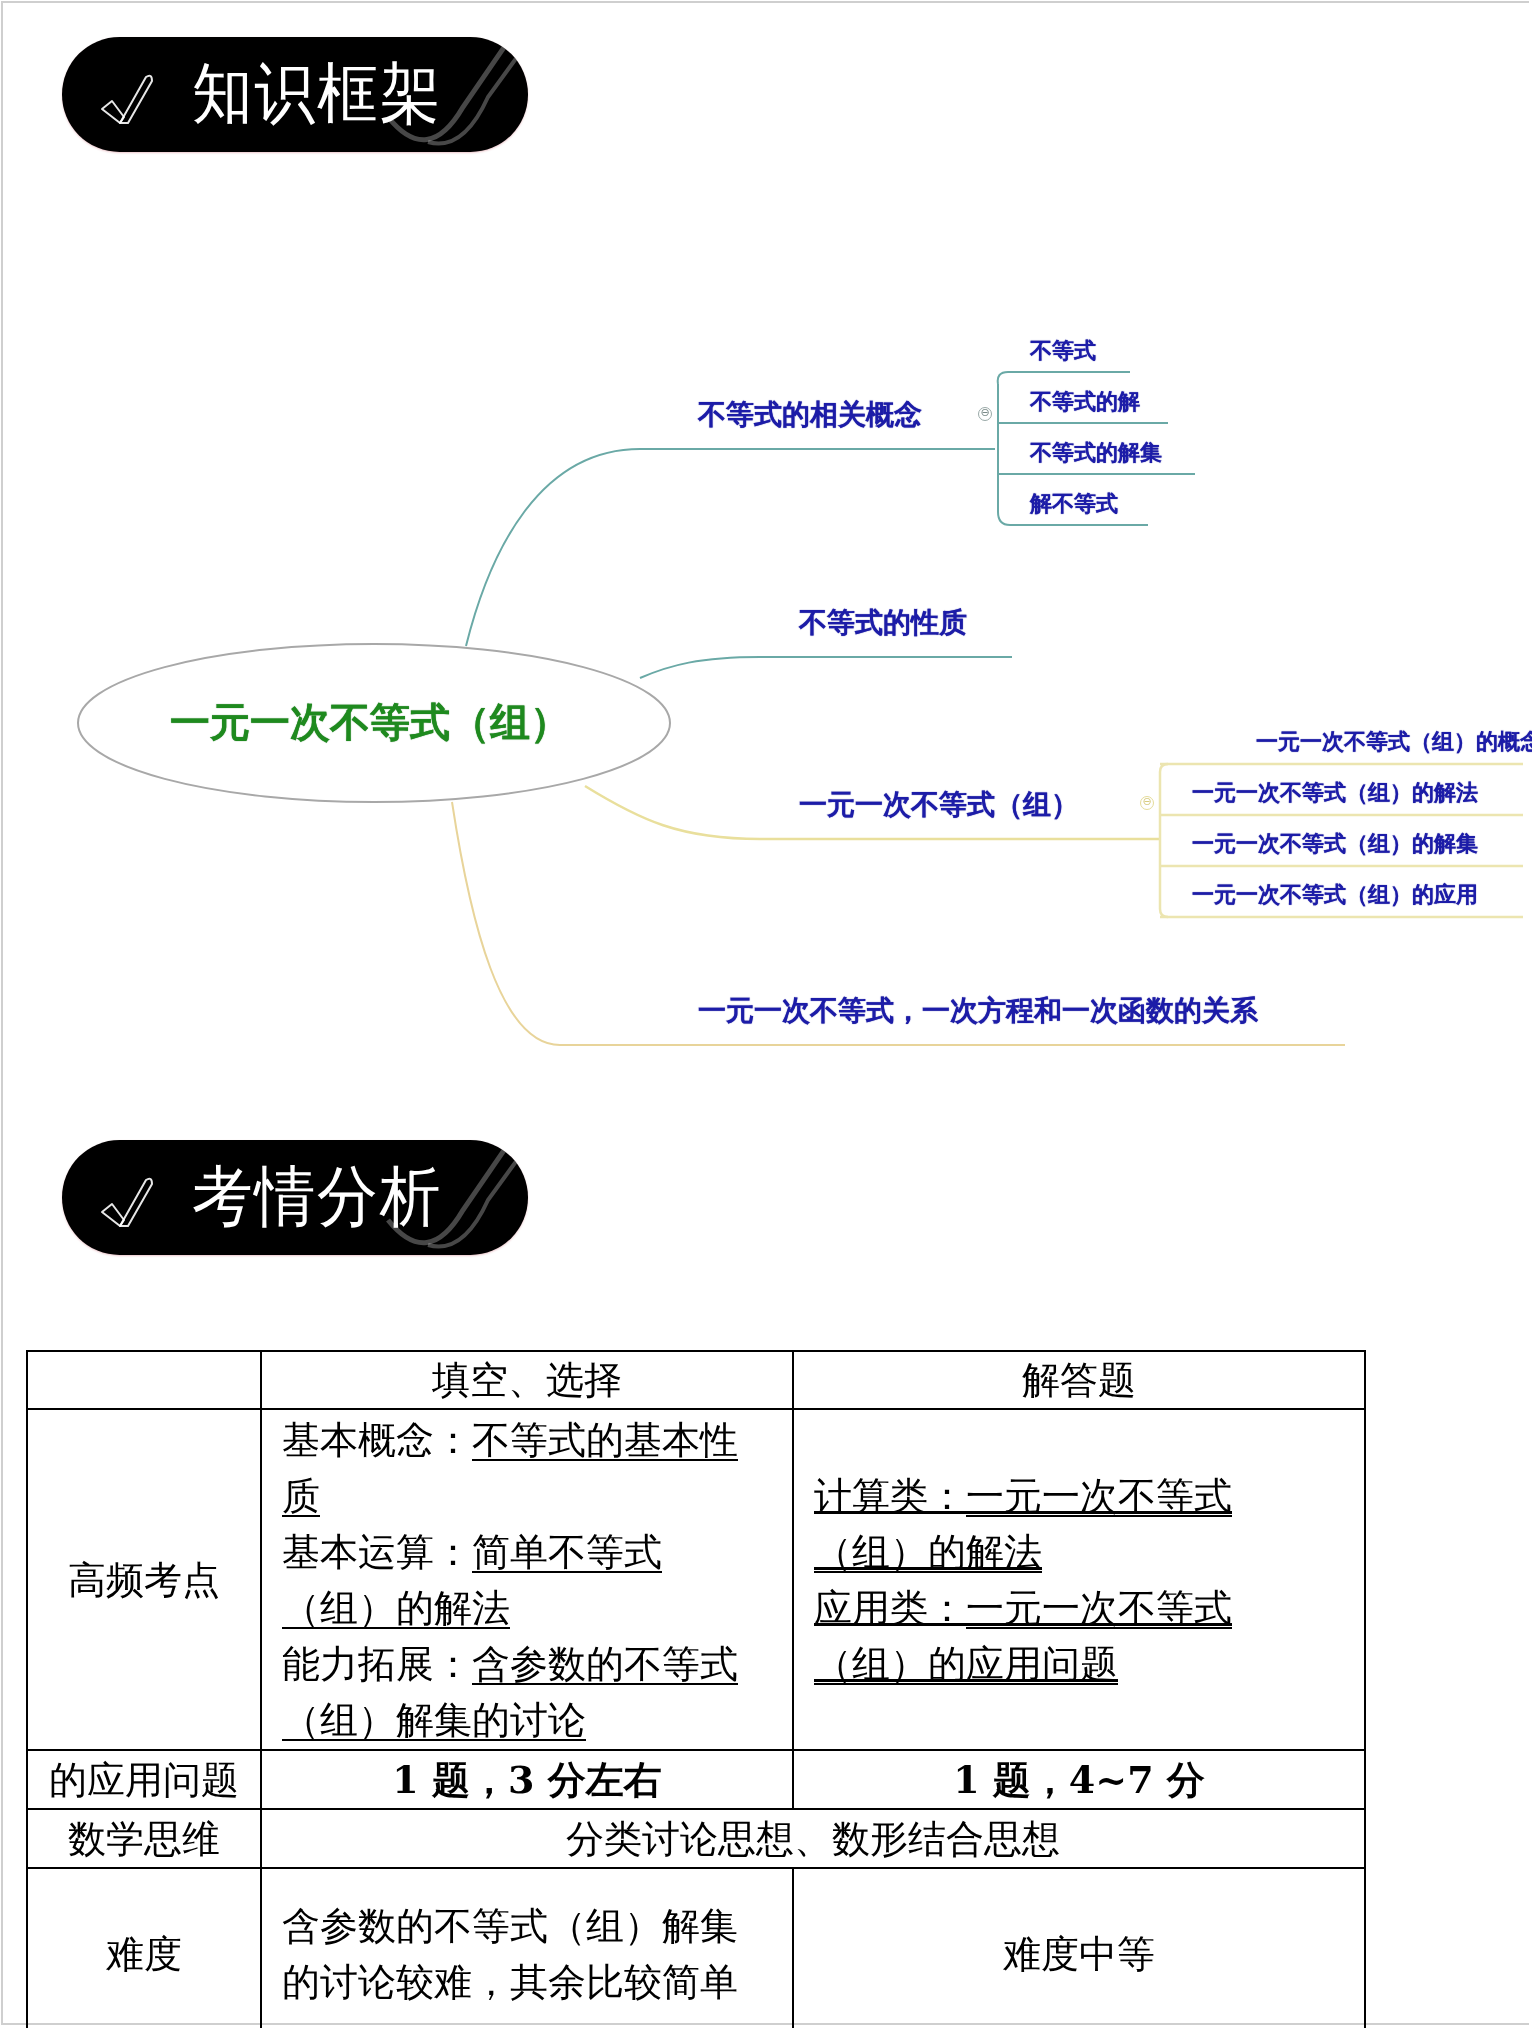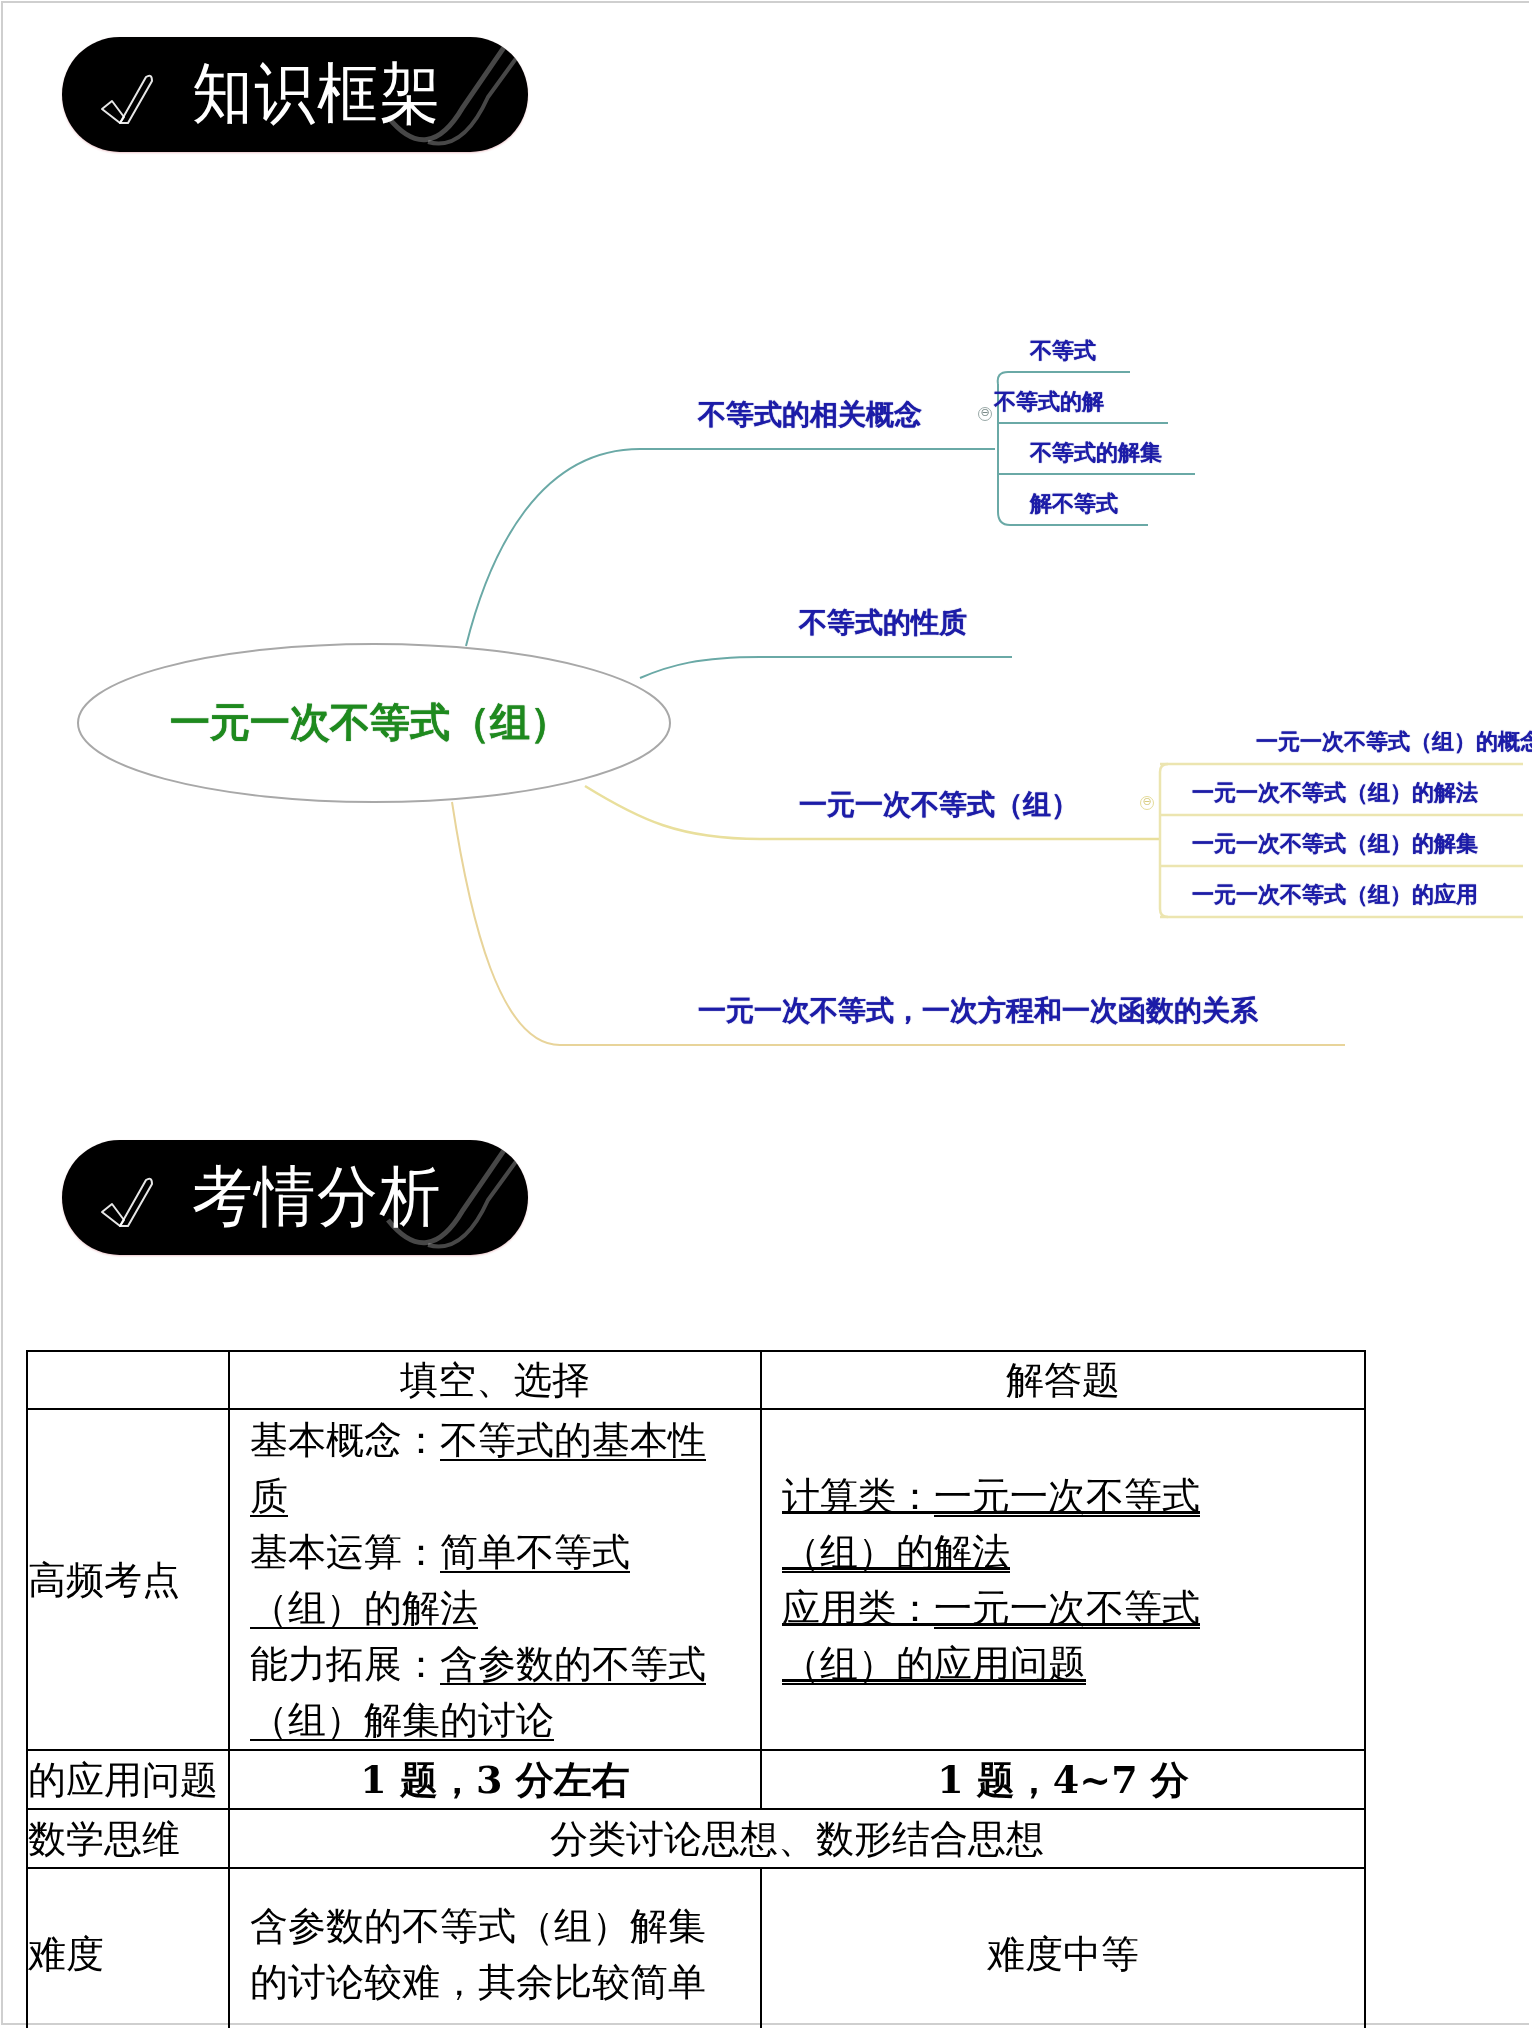--- a/index.html
+++ b/index.html
@@ -59,21 +59,21 @@
     position: absolute; left: 26px; top: 1308px; width: 1340px;
     border-collapse: collapse;
     font-family: "DejaVu Serif", "Liberation Serif", serif;
     font-size: 38px; color: #000; margin-top: 42px;
   }
   table.exam td {
     border: 2.5px solid #000; padding: 0 20px; vertical-align: middle;
     line-height: 56px;
   }
   table.exam td.center { text-align: center; }
-  table.exam td.c1 { width: 200px; text-align: left; padding: 0 0; }
+  table.exam td.c1 { width: 200px; text-align: center; padding: 0 16px; }
   table.exam td.c2 { width: 490px; }
   td.hdr { height: 54px; }
   .u { text-decoration: underline; text-decoration-thickness: 2px; text-underline-offset: 6px; }
   .bold { font-weight: bold; }
 </style>
 </head>
 <body>
 
 <div class="page-border"></div>
 
@@ -108,21 +108,21 @@
     <path d="M1160 472 Q1160 464 1168 464 M1160 472 L1160 609 Q1160 617 1168 617" stroke="#ece5b0" stroke-width="2.5" fill="none"></path>
 
     <path d="M452 502 C470 620 500 745 560 745 L1345 745" stroke="#e8d49a" stroke-width="2" fill="none"></path>
   </svg>
 
   <div class="mm-root-label">一元一次不等式（组）</div>
 
   <div class="mm-label mm-l1" style="left:698px; top:96px;">不等式的相关概念</div>
   <div class="collapse" style="left:978px; top:107px;">⊖</div>
   <div class="mm-label mm-l2" style="left:1030px; top:36px;">不等式</div>
-  <div class="mm-label mm-l2" style="left:994px; top:87px;">不等式的解</div>
+  <div class="mm-label mm-l2" style="left:1030px; top:87px;">不等式的解</div>
   <div class="mm-label mm-l2" style="left:1030px; top:138px;">不等式的解集</div>
   <div class="mm-label mm-l2" style="left:1030px; top:189px;">解不等式</div>
 
   <div class="mm-label mm-l1" style="left:799px; top:304px;">不等式的性质</div>
 
   <div class="mm-label mm-l1" style="left:799px; top:486px;">一元一次不等式（组）</div>
   <div class="collapse yellow" style="left:1140px; top:496px;">⊖</div>
   <div class="mm-label mm-l2" style="left:1256px; top:427px;">一元一次不等式（组）的概念</div>
   <div class="mm-label mm-l2" style="left:1192px; top:478px;">一元一次不等式（组）的解法</div>
   <div class="mm-label mm-l2" style="left:1192px; top:529px;">一元一次不等式（组）的解集</div>

